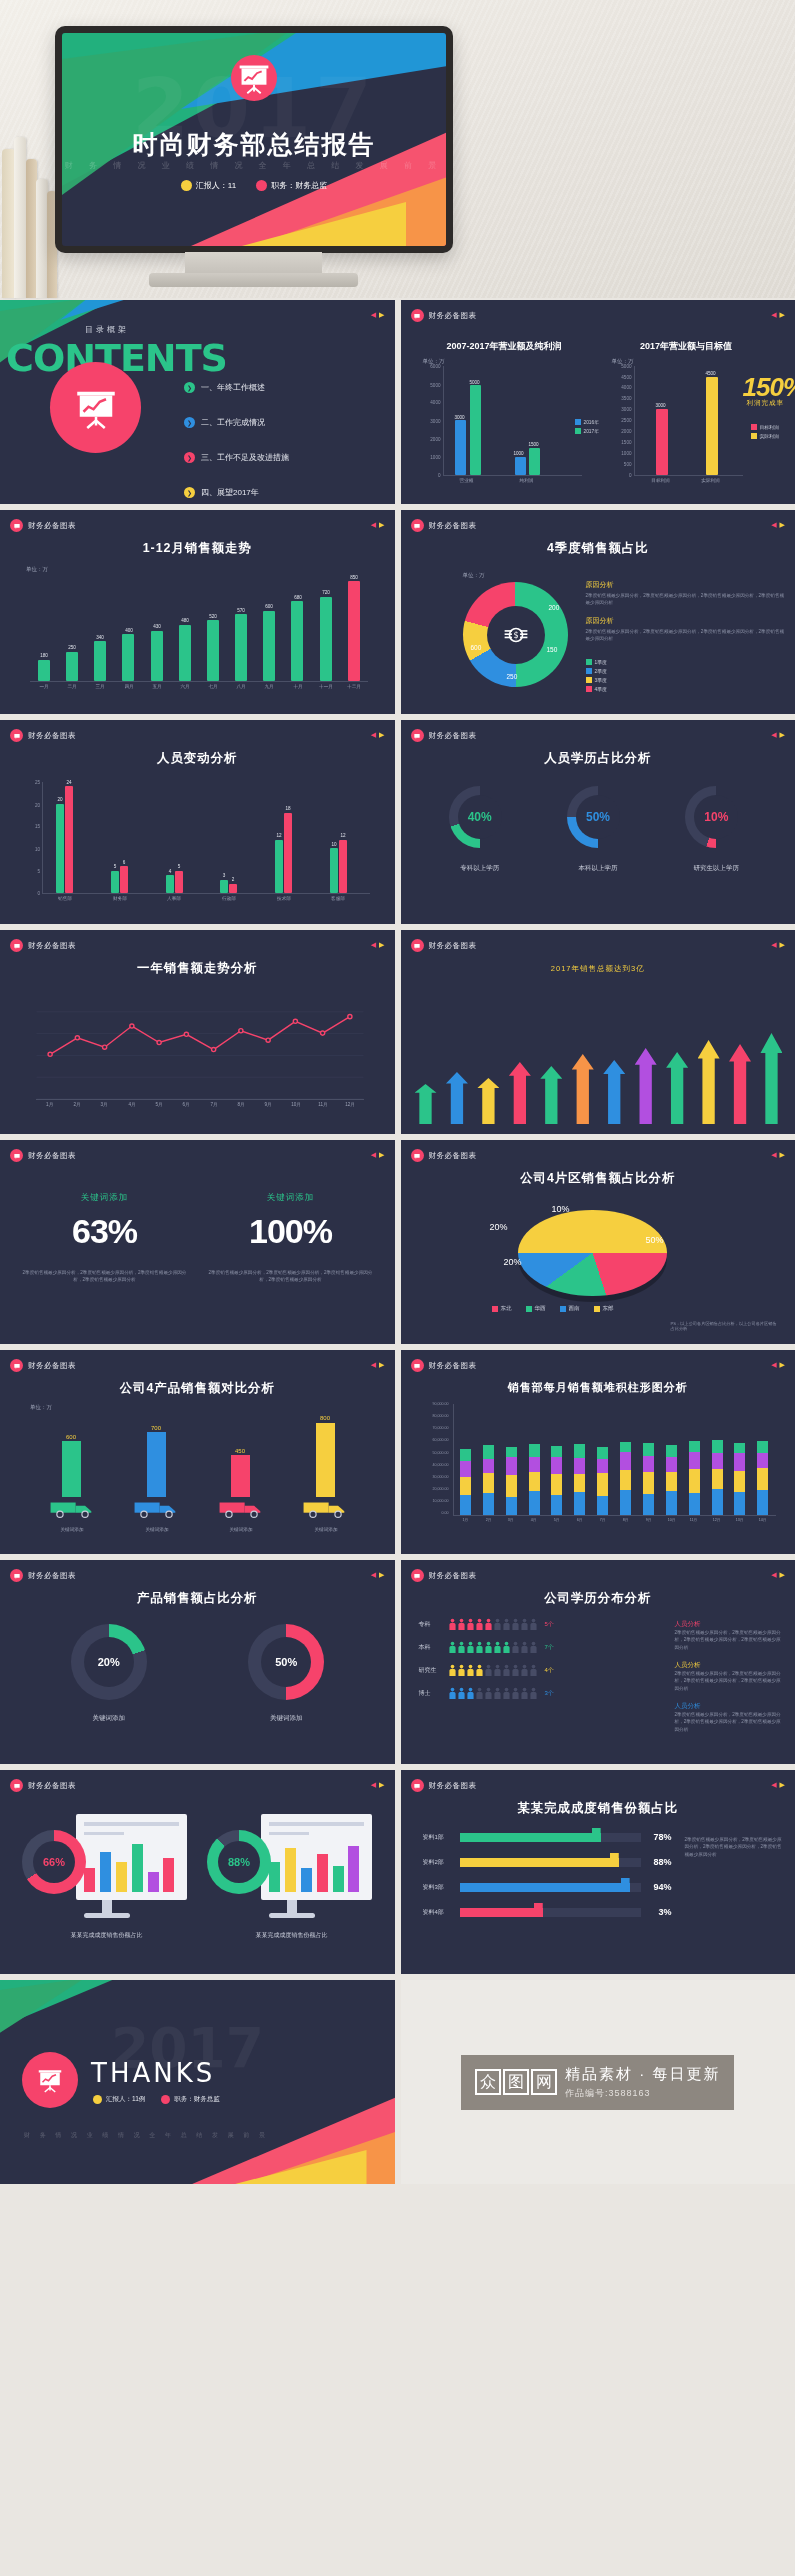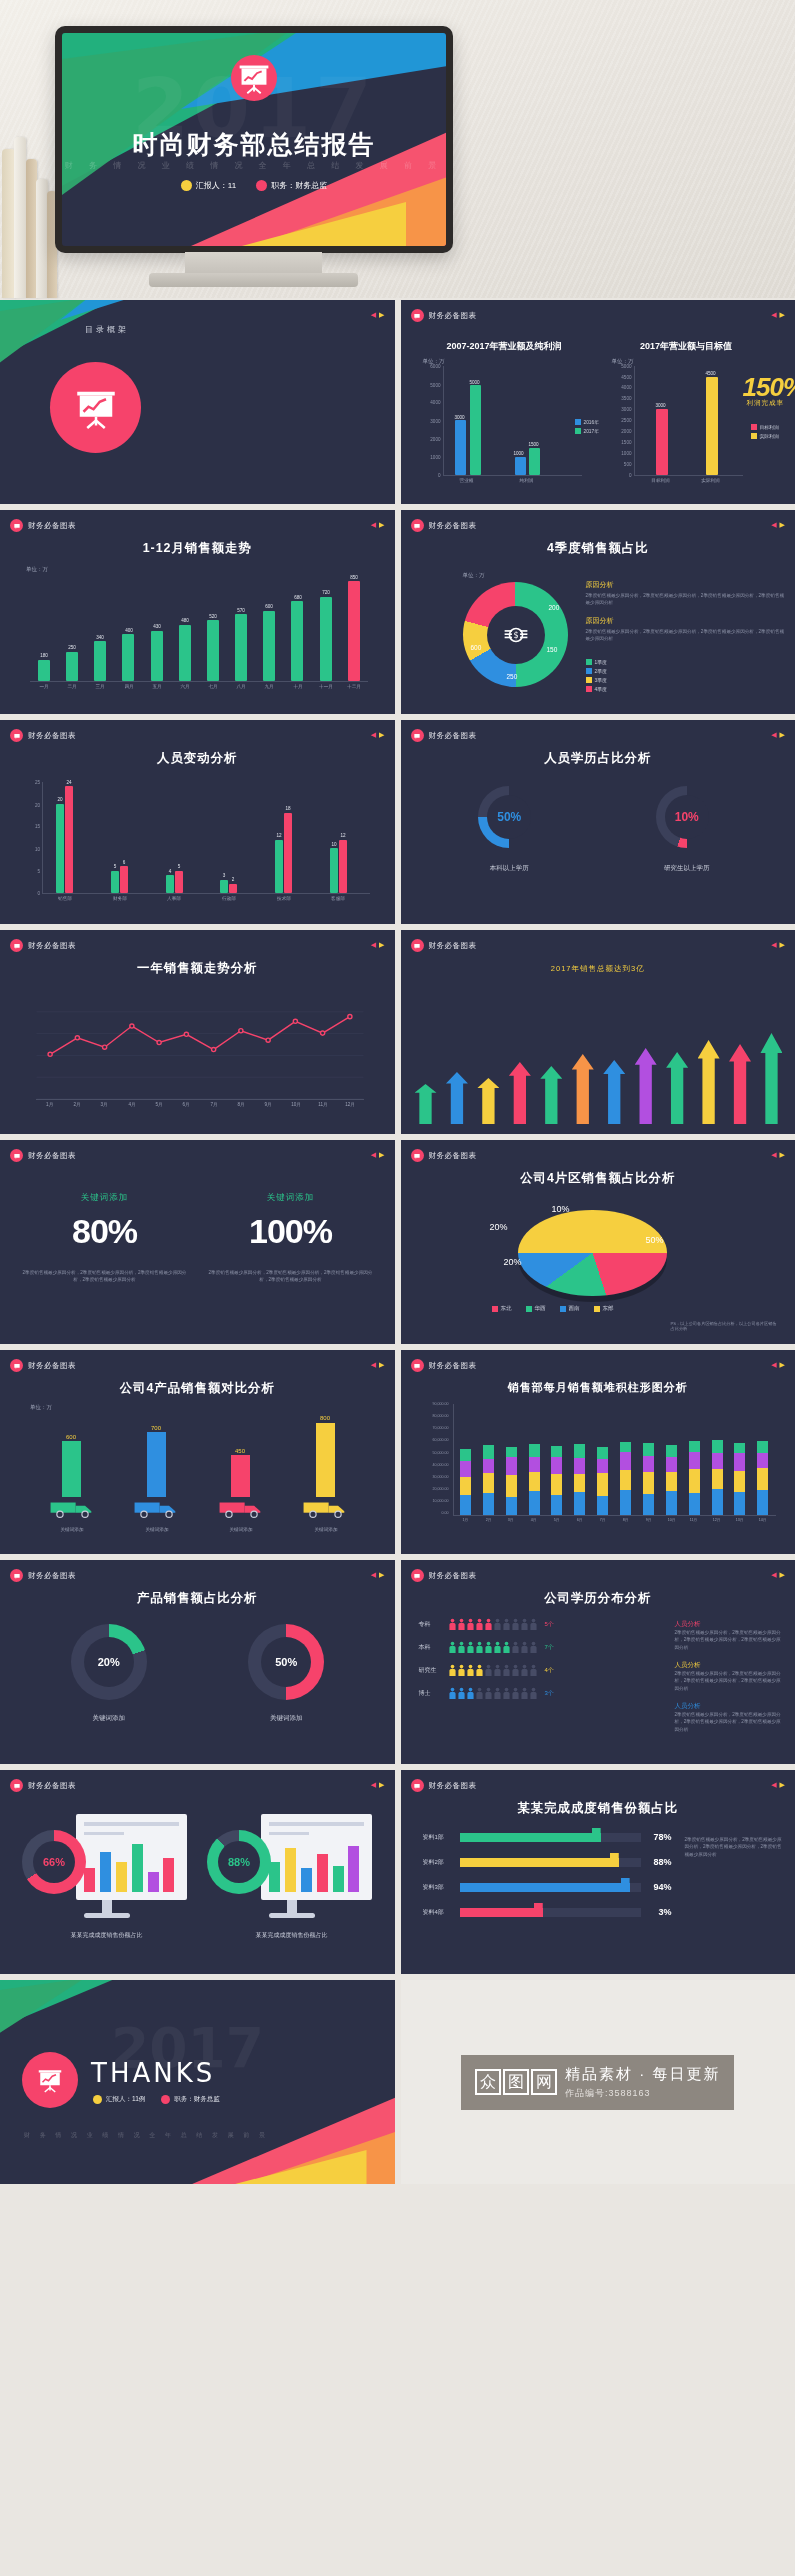--- a/index.html
+++ b/index.html
@@ -164,29 +164,48 @@
 </div>
 
 <div class="grid">
 
   <div class="row">
     <div class="slide">
       <div class="sh" style="left:-2px;top:-2px;width:119px;height:60px;background:#22b07d;clip-path:polygon(0 0,100% 0,0 100%);"></div>
       <div class="sh" style="left:-2px;top:-2px;width:89px;height:66px;background:#2fa96f;clip-path:polygon(0 20%,100% 0,0 100%);"></div>
       <div class="sh" style="left:60px;top:-2px;width:70px;height:22px;background:#2196d6;clip-path:polygon(40% 0,100% 0,0 100%);"></div>
       <div style="position:absolute;left:85px;top:24px;font-size:8px;color:#cfd3de;letter-spacing:3px;">目录概架</div>
+      <div style="position:absolute;left:6px;top:36px;font-size:38px;font-weight:bold;color:#2bc48a;letter-spacing:-1px;font-family:'DejaVu Sans',sans-serif;">CONTENTS</div>
       <div class="badge-round" style="position:absolute;left:50px;top:62px;width:91px;height:91px;">
         <svg viewBox="0 0 48 48" style="width:60px;height:60px;" aria-hidden="true">
           <rect x="9" y="11" width="30" height="3" fill="#fff"></rect>
           <rect x="11" y="14" width="26" height="17" fill="#fff"></rect>
           <polyline points="14,27 18,23 22,25 27,19 32,17" fill="none" stroke="#f6436b" stroke-width="2"></polyline>
           <line x1="24" y1="31" x2="24" y2="38" stroke="#fff" stroke-width="2"></line>
           <line x1="24" y1="34" x2="17" y2="40" stroke="#fff" stroke-width="2"></line>
           <line x1="24" y1="34" x2="31" y2="40" stroke="#fff" stroke-width="2"></line>
         </svg>
+      </div>
+      <div style="position:absolute;left:184px;top:82px;">
+        <div style="display:flex;align-items:center;gap:6px;margin-bottom:24px;">
+          <span style="width:11px;height:11px;border-radius:50%;background:#2bc48a;color:#2c3047;font-size:6px;display:flex;align-items:center;justify-content:center;">❯</span>
+          <span style="font-size:8px;color:#e6e8ef;">一、年终工作概述</span>
+        </div>
+        <div style="display:flex;align-items:center;gap:6px;margin-bottom:24px;">
+          <span style="width:11px;height:11px;border-radius:50%;background:#2f8fe0;color:#2c3047;font-size:6px;display:flex;align-items:center;justify-content:center;">❯</span>
+          <span style="font-size:8px;color:#e6e8ef;">二、工作完成情况</span>
+        </div>
+        <div style="display:flex;align-items:center;gap:6px;margin-bottom:24px;">
+          <span style="width:11px;height:11px;border-radius:50%;background:#f6436b;color:#2c3047;font-size:6px;display:flex;align-items:center;justify-content:center;">❯</span>
+          <span style="font-size:8px;color:#e6e8ef;">三、工作不足及改进措施</span>
+        </div>
+        <div style="display:flex;align-items:center;gap:6px;">
+          <span style="width:11px;height:11px;border-radius:50%;background:#f6cf3f;color:#2c3047;font-size:6px;display:flex;align-items:center;justify-content:center;">❯</span>
+          <span style="font-size:8px;color:#e6e8ef;">四、展望2017年</span>
+        </div>
       </div>
       <div class="navarrows">
         <span class="a1">◀</span>
         <span class="a2">▶</span>
       </div>
     </div>
 
     <div class="slide">
       <div class="hdr">
         <span class="ic">
@@ -468,20 +487,28 @@
         <span class="tx">财务必备图表</span>
       </div>
       <div class="navarrows">
         <span class="a1">◀</span>
         <span class="a2">▶</span>
       </div>
       <div class="stitle">人员学历占比分析</div>
       <div id="edu-gauges" style="position:absolute;left:20px;top:66px;width:355px;display:flex;justify-content:space-around;">
           <div style="text-align: center; width: 99px;">
             <div style="position:relative;margin:0 auto;width:62px;height:62px;border-radius:50%;
+          background:conic-gradient(from 180deg, #2bc48a 0 20%, #3b405a 20% 50%, #2c3047 50% 100%);">
+         <div style="position:absolute;left:9px;top:9px;width:44px;height:44px;border-radius:50%;background:#2c3047;
+              display:flex;align-items:center;justify-content:center;color:#2bc48a;font-size:12px;font-weight:bold;">40%</div>
+       </div>
+       <div style="margin-top:16px;font-size:6.5px;color:#c9cdda;">专科以上学历</div>
+          </div>
+          <div style="text-align: center; width: 99px;">
+            <div style="position:relative;margin:0 auto;width:62px;height:62px;border-radius:50%;
           background:conic-gradient(from 180deg, #2f8fe0 0 25%, #3b405a 25% 50%, #2c3047 50% 100%);">
          <div style="position:absolute;left:9px;top:9px;width:44px;height:44px;border-radius:50%;background:#2c3047;
               display:flex;align-items:center;justify-content:center;color:#2f8fe0;font-size:12px;font-weight:bold;">50%</div>
        </div>
        <div style="margin-top:16px;font-size:6.5px;color:#c9cdda;">本科以上学历</div>
           </div>
           <div style="text-align: center; width: 99px;">
             <div style="position:relative;margin:0 auto;width:62px;height:62px;border-radius:50%;
           background:conic-gradient(from 180deg, #f6436b 0 5%, #3b405a 5% 50%, #2c3047 50% 100%);">
          <div style="position:absolute;left:9px;top:9px;width:44px;height:44px;border-radius:50%;background:#2c3047;
@@ -588,21 +615,21 @@
             </svg>
         </span>
         <span class="tx">财务必备图表</span>
       </div>
       <div class="navarrows">
         <span class="a1">◀</span>
         <span class="a2">▶</span>
       </div>
       <div style="position:absolute;left:20px;top:52px;width:169px;text-align:center;">
         <div class="kw">关键词添加</div>
-        <div class="pct-huge" style="margin-top:8px;">80%</div>
+        <div class="pct-huge" style="margin-top:8px;">63%</div>
         <div class="desc" style="margin-top:18px;text-align:center;">2季度销售额最少原因分析，2季度销售额最少原因分析，2季度销售额最少原因分析，2季度销售额最少原因分析</div>
       </div>
       <div style="position:absolute;left:206px;top:52px;width:169px;text-align:center;">
         <div class="kw">关键词添加</div>
         <div class="pct-huge" style="margin-top:8px;">100%</div>
         <div class="desc" style="margin-top:18px;text-align:center;">2季度销售额最少原因分析，2季度销售额最少原因分析，2季度销售额最少原因分析，2季度销售额最少原因分析</div>
       </div>
     </div>
 
     <div class="slide">

